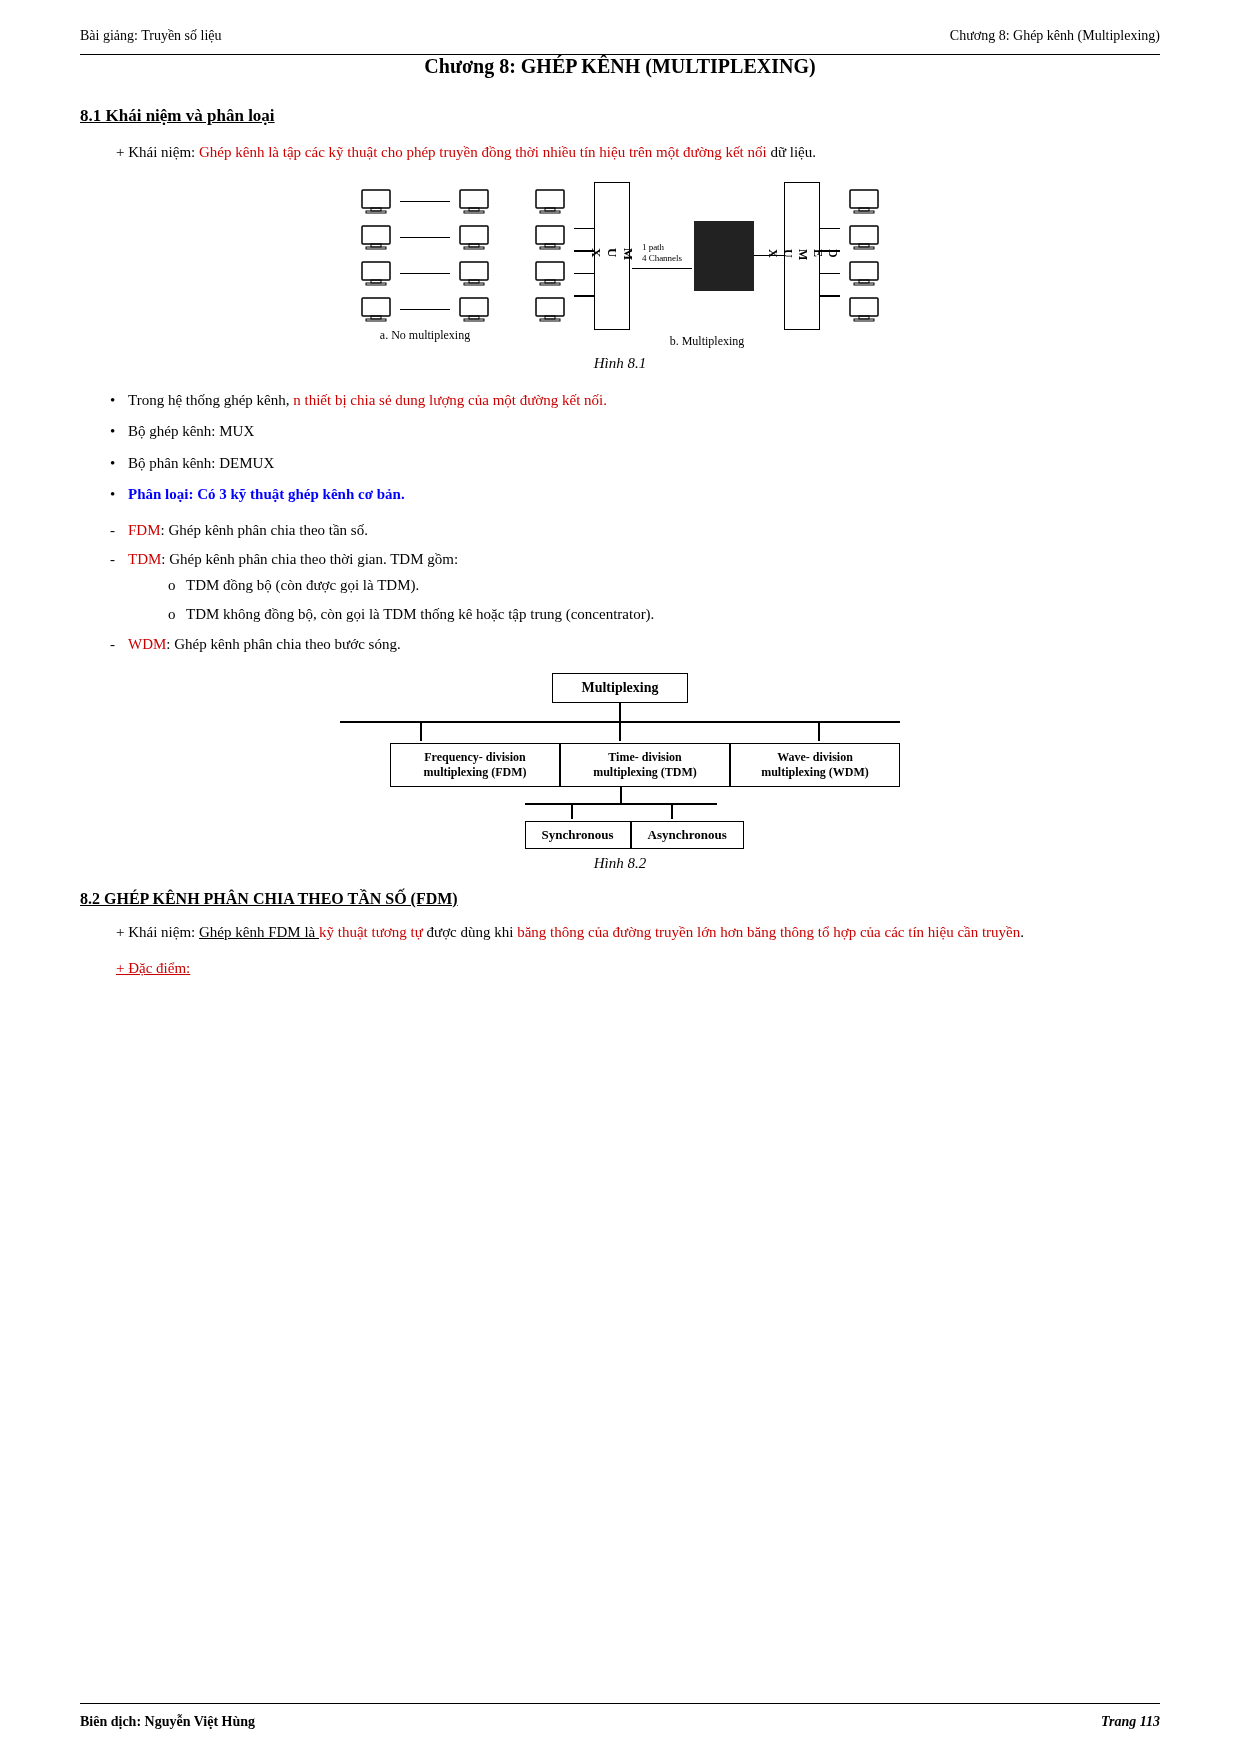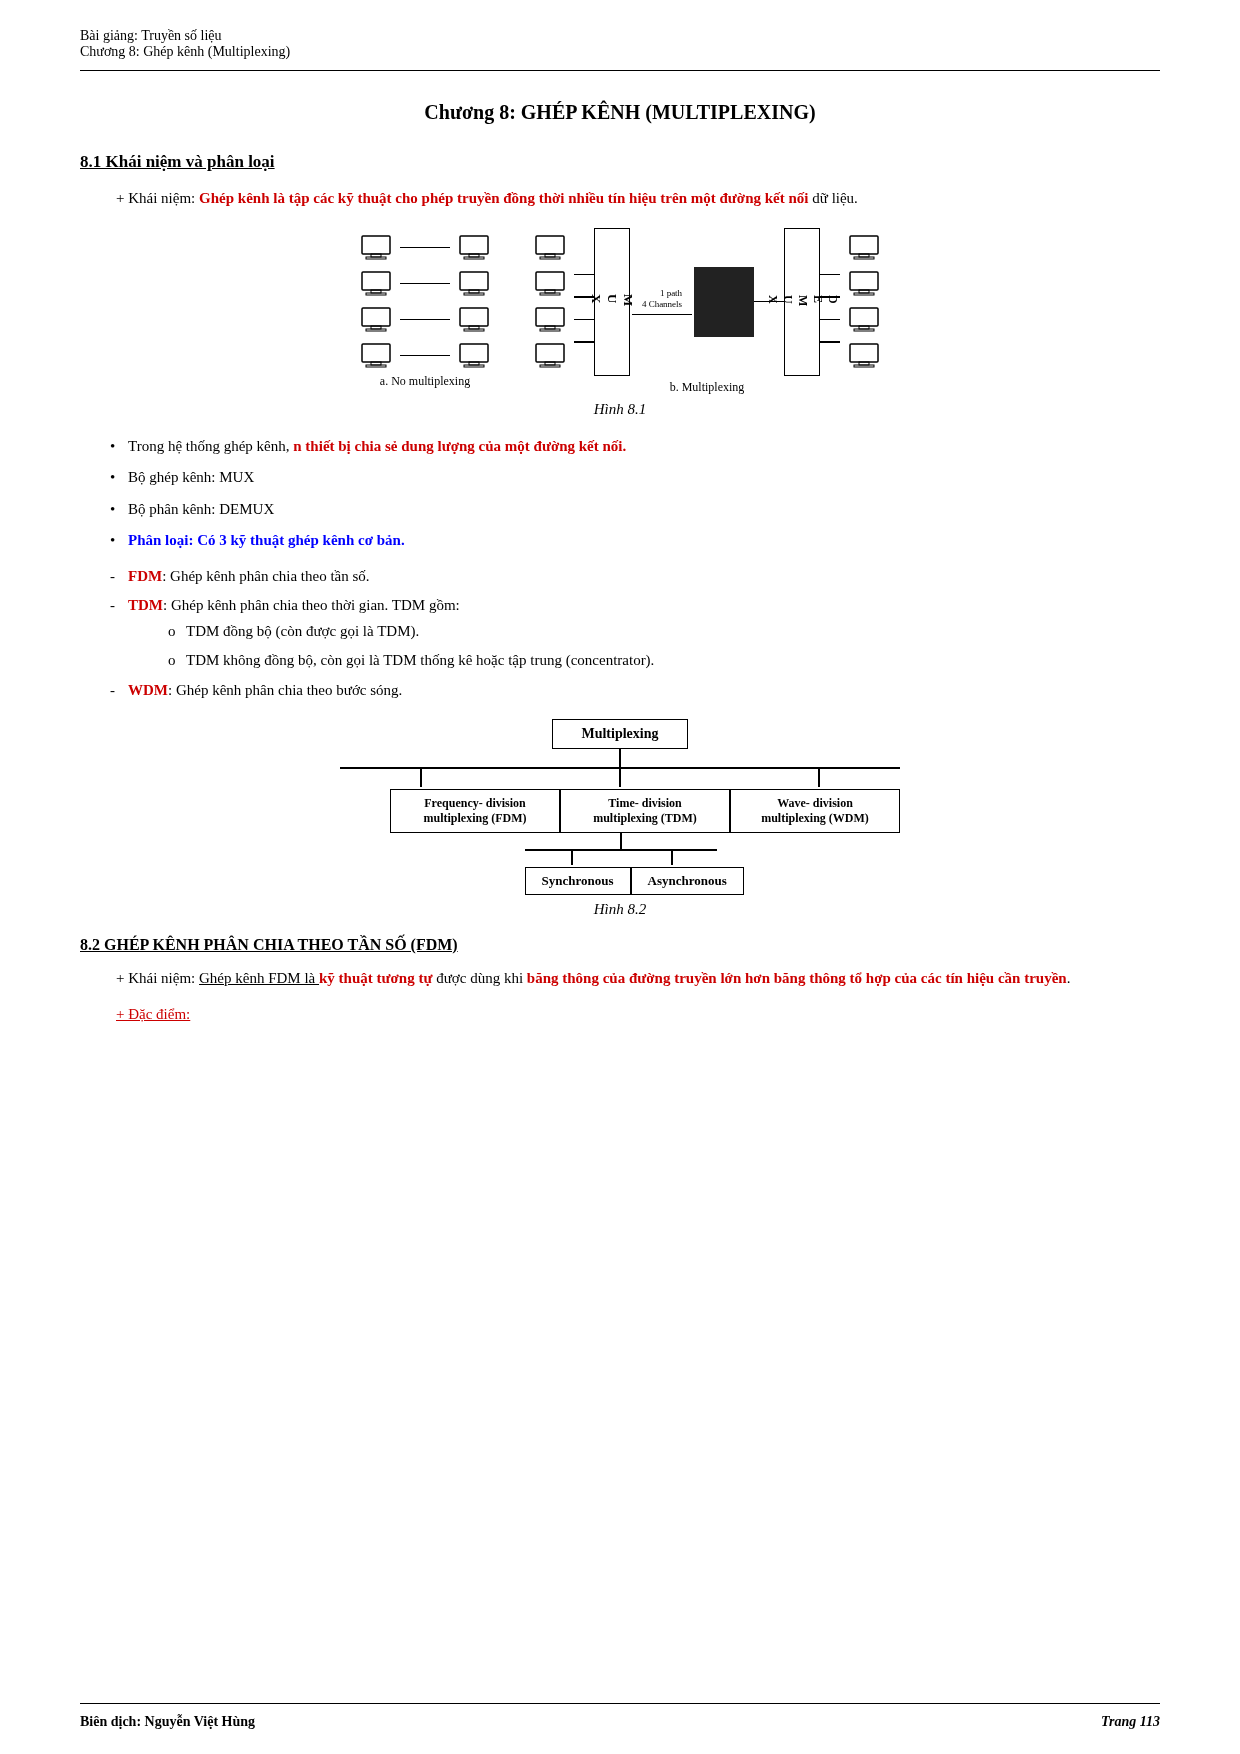--- a/index.html
+++ b/index.html
@@ -17,22 +17,20 @@
       min-height: 1754px;
       padding: 0 80px;
       position: relative;
     }
     .header {
       display: flex;
       justify-content: space-between;
       padding: 28px 0 10px 0;
       font-size: 14px;
       border-bottom: 1px solid #000;
-      margin-bottom: 30px;
-      flex-direction: column;
     }
     .footer {
       display: flex;
       justify-content: space-between;
       padding: 10px 0 20px 0;
       font-size: 14px;
       border-top: 1px solid #000;
       position: absolute;
       bottom: 4px;
       left: 80px;
@@ -56,21 +54,21 @@
       font-weight: bold;
       text-decoration: underline;
       margin-bottom: 12px;
       margin-top: 18px;
     }
     .paragraph {
       margin-bottom: 10px;
       line-height: 1.7;
       text-align: justify;
     }
-    .red-bold { color: #c00; font-weight: bold; }
+    .red-bold { color: #c00; font-weight: normal; }
     .blue-bold { color: #00f; font-weight: bold; }
     .indent { text-indent: 36px; }
     .bullet-list {
       list-style: none;
       margin-left: 30px;
       margin-bottom: 10px;
     }
     .bullet-list li {
       margin-bottom: 6px;
       line-height: 1.7;
@@ -292,21 +290,21 @@
               <div style="width:20px;height:1.5px;background:#000;margin-top:13px;"></div>
               <div style="width:20px;height:1.5px;background:#000;margin-top:13px;"></div>
               <div style="width:20px;height:1.5px;background:#000;margin-top:13px;"></div>
             </div>
 
             <div style="border:1.5px solid #000; width:36px; height:148px; display:flex; align-items:center; justify-content:center; font-size:13px; font-weight:bold; flex-shrink:0;">
               <span style="writing-mode:vertical-rl; letter-spacing:2px;">M<br>U<br>X</span>
             </div>
 
             <div style="display:flex; flex-direction:column; align-items:center; margin:0 2px;">
-              <div style="font-size:9px; text-align:right; line-height:1.2; margin-bottom:4px;">1 path<br>4 Channels</div>
+              <div style="font-size:9px; text-align:left; line-height:1.2; margin-bottom:4px;">1 path<br>4 Channels</div>
               <div style="width:60px;height:1.5px;background:#000;"></div>
             </div>
 
             <div style="width:60px; height:70px; background:#222; flex-shrink:0;"></div>
 
             <div style="width:30px;height:1.5px;background:#000;"></div>
 
             <div style="border:1.5px solid #000; width:36px; height:148px; display:flex; align-items:center; justify-content:center; font-size:12px; font-weight:bold; flex-shrink:0;">
               <span style="writing-mode:vertical-rl; letter-spacing:2px;">D<br>E<br>M<br>U<br>X</span>
             </div>

